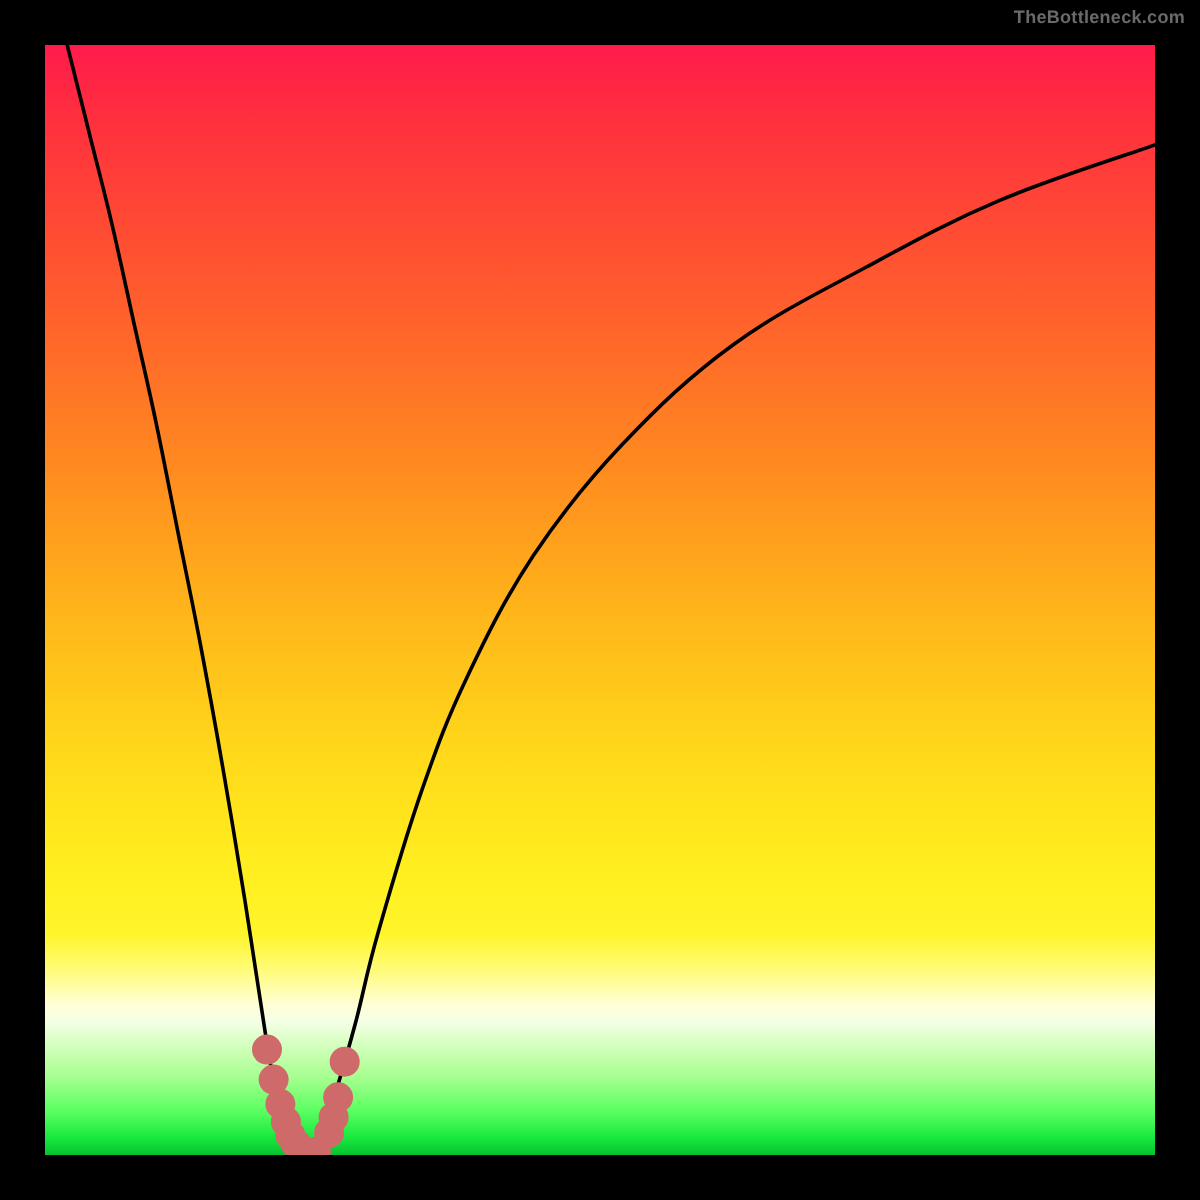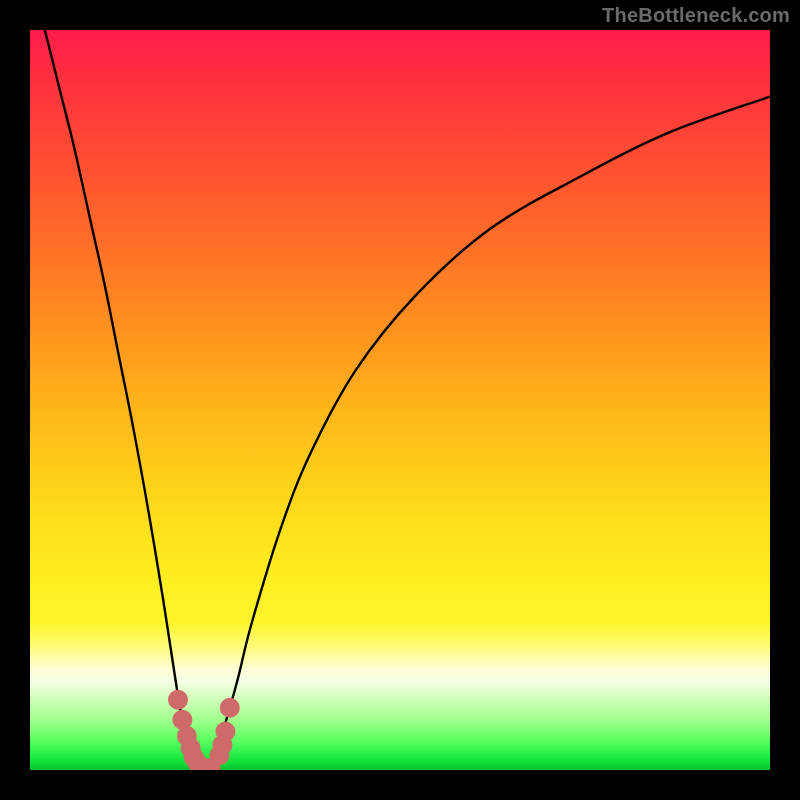--- a/index.html
+++ b/index.html
@@ -50,21 +50,21 @@
     left: 0;
     top: 0;
     width: 740px;
     height: 740px;
   }
   .watermark {
     position: absolute;
     top: 4px;
     right: 10px;
     font-family: Arial, Helvetica, sans-serif;
-    font-size: 20px;
+    font-size: 12px;
     font-weight: bold;
     color: #6a6a6a;
     letter-spacing: 0.2px;
   }
 </style>
 </head>
 <body>
 
 <div class="frame">
   <div class="watermark">TheBottleneck.com</div>

